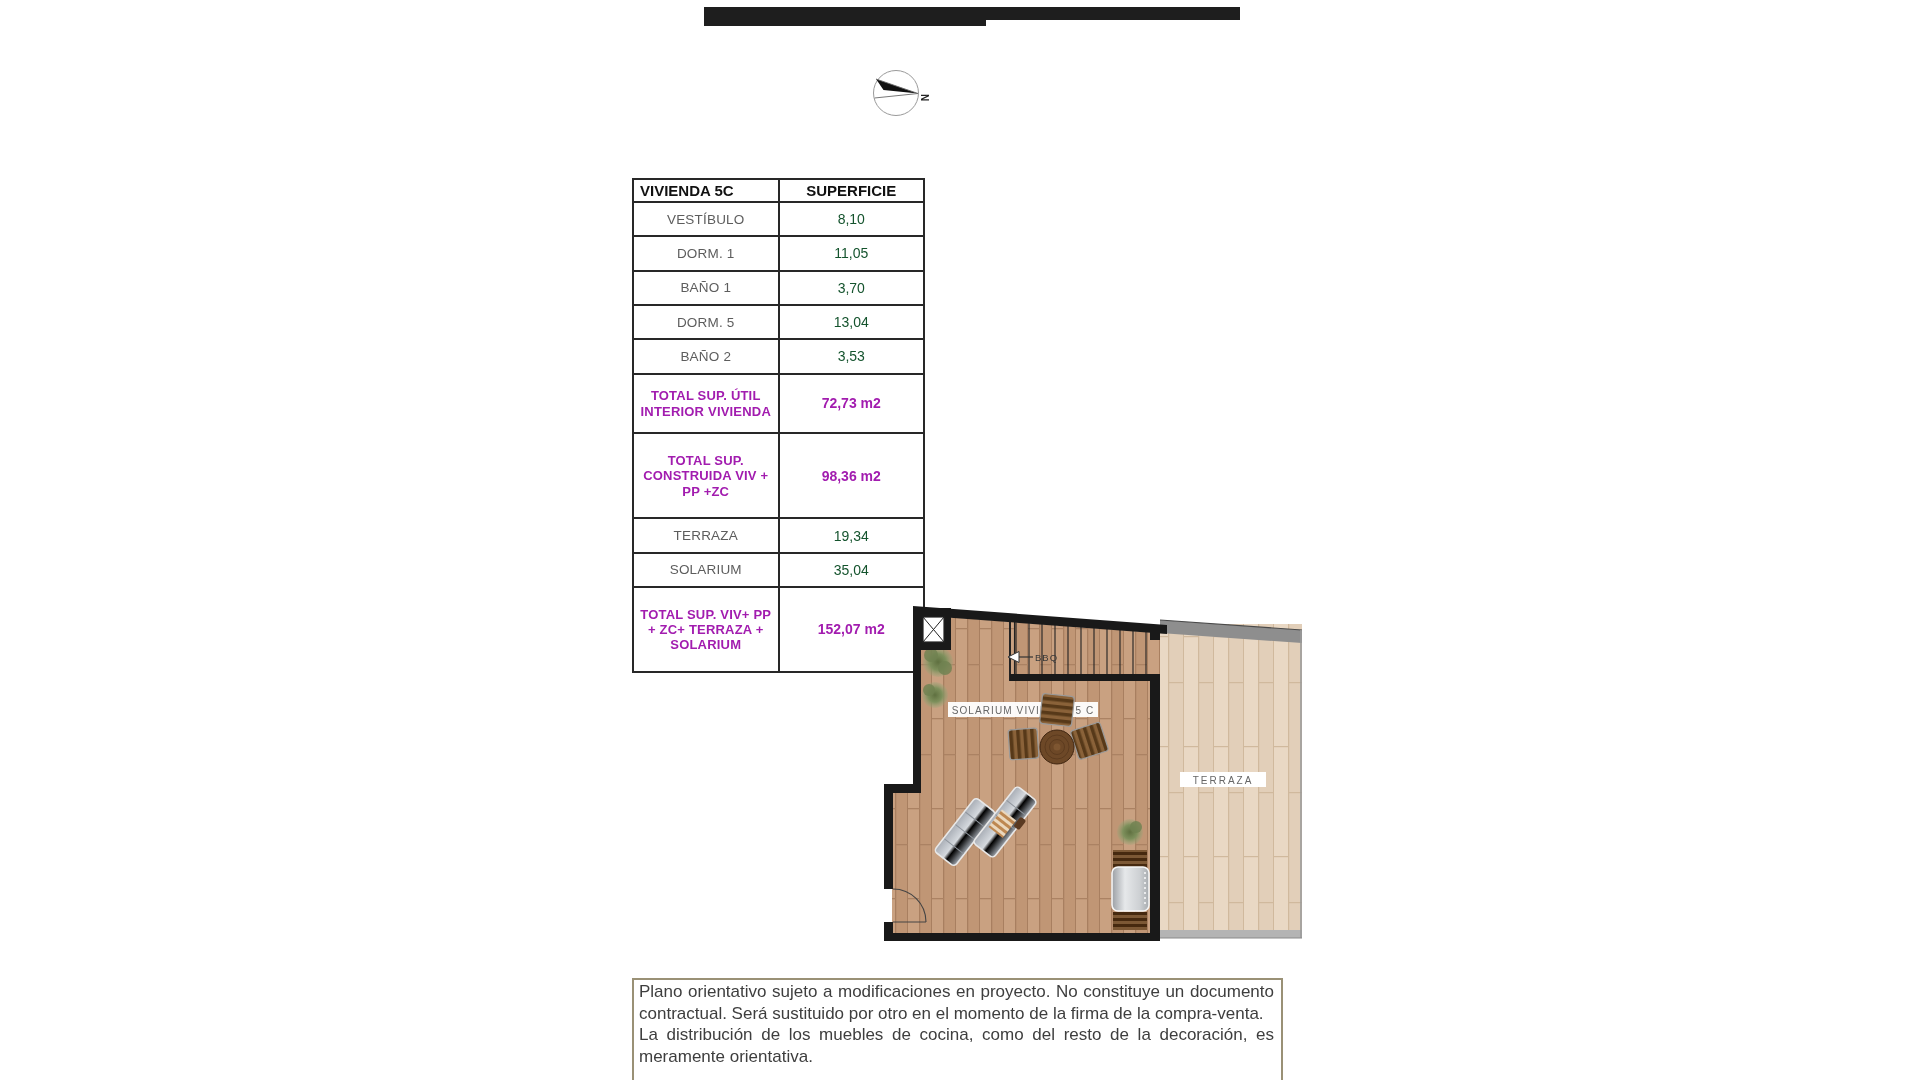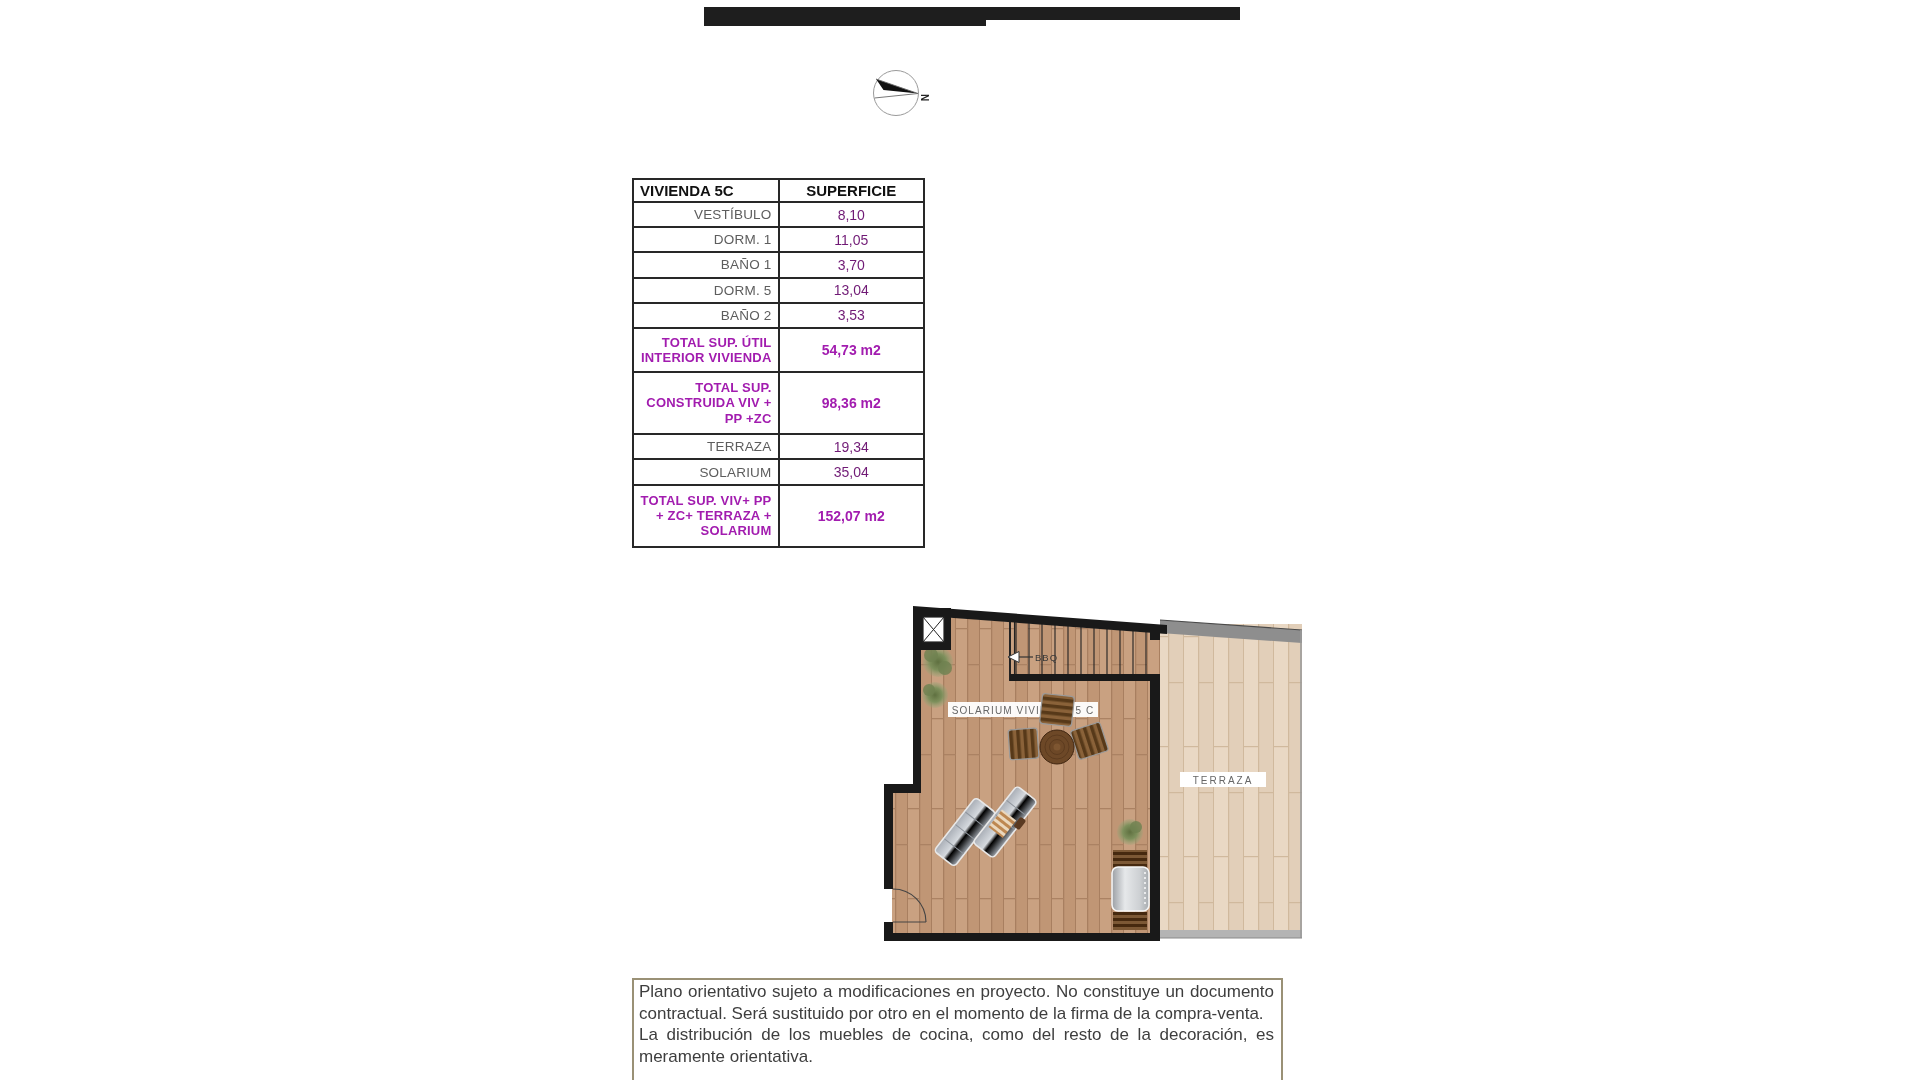--- a/index.html
+++ b/index.html
@@ -6,30 +6,30 @@
   #page{position:relative;width:1920px;height:1080px;background:#ffffff;overflow:hidden;
         font-family:"Liberation Sans", sans-serif;}
 
   
   .strip{position:absolute;background:#1e1e1e;}
 
   
   #compass{position:absolute;left:870px;top:66px;}
 
   
-  #areas-table{position:absolute;left:632px;top:178px;width:293px;height:370px;
+  #areas-table{position:absolute;left:632px;top:178px;width:293px;height:495px;
       border-collapse:collapse;table-layout:fixed;}
   #areas-table td,#areas-table th{border:2px solid #282828;vertical-align:middle;
       overflow:hidden;}
   #areas-table th{font-size:15px;color:#111;}
   #areas-table th.c1{text-align:left;padding:2px 6px;}
   #areas-table th.c2{text-align:center;padding:2px 2px;}
-  #areas-table td:first-child{width:201px;text-align:right;padding:2px 6px;
+  #areas-table td:first-child{width:201px;text-align:center;padding:2px 6px;
       font-size:13.5px;color:#5d5d5d;letter-spacing:.2px;}
-  #areas-table td:last-child{width:84px;text-align:center;font-size:14px;color:#701a75;}
+  #areas-table td:last-child{width:84px;text-align:center;font-size:14px;color:#14532d;}
   #areas-table tr.bold td{font-weight:bold;color:#a21caf;font-size:13px;line-height:1.18;}
   #areas-table tr.bold td:last-child{font-size:14px;}
 
   
   #plan{position:absolute;left:884px;top:600px;width:420px;height:345px;}
 
   
   #disclaimer{position:absolute;left:632px;top:978px;width:651px;height:106px;
       border:2px solid #9a9176;box-sizing:border-box;padding:1px 7px 0 5px;
       color:#3e3e3e;font-size:17px;line-height:21.5px;text-align:justify;}
@@ -73,21 +73,21 @@
         <tr>
           <td>DORM. 5</td>
           <td>13,04</td>
         </tr>
         <tr>
           <td>BAÑO 2</td>
           <td>3,53</td>
         </tr>
         <tr class="bold">
           <td>TOTAL SUP. ÚTIL INTERIOR VIVIENDA</td>
-          <td>54,73 m2</td>
+          <td>72,73 m2</td>
         </tr>
         <tr class="bold">
           <td>TOTAL SUP. CONSTRUIDA VIV + PP +ZC</td>
           <td>98,36 m2</td>
         </tr>
         <tr>
           <td>TERRAZA</td>
           <td>19,34</td>
         </tr>
         <tr>

